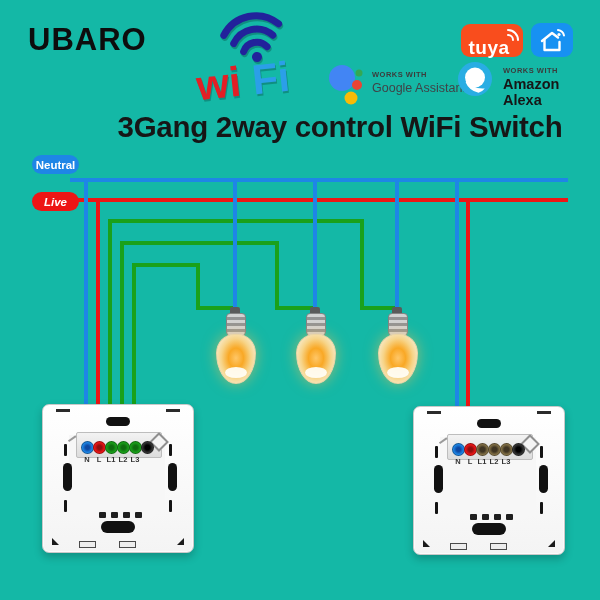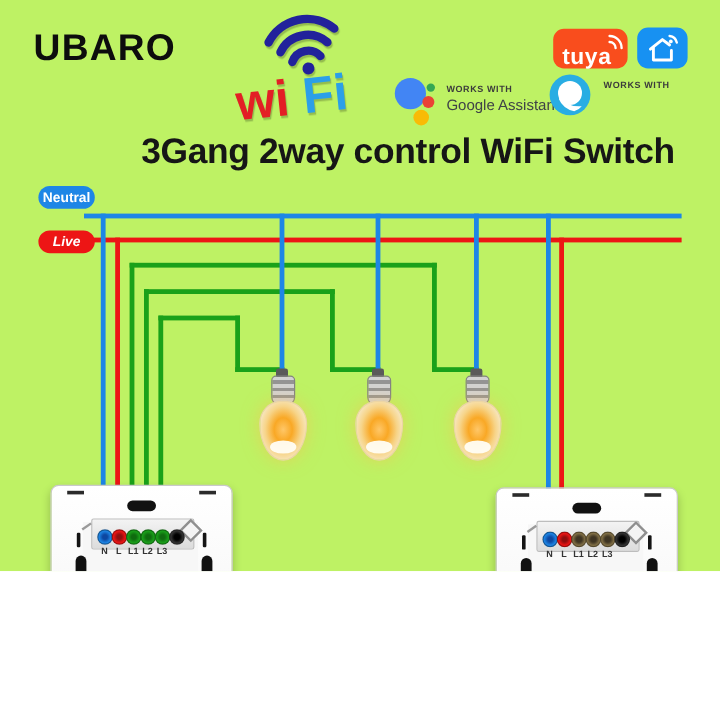--- a/index.html
+++ b/index.html
@@ -1,16 +1,16 @@
 <!DOCTYPE html>
 <html><head>
 <meta charset="utf-8">
 <style>
   html,body{margin:0;padding:0;background:#fff;}
-  .stage{position:relative;width:600px;height:476px;background:#bef264;overflow:hidden;
+  .stage{position:relative;width:600px;height:600px;background:#14b8a6;overflow:hidden;
          font-family:"Liberation Sans",sans-serif;}
   .abs{position:absolute;}
 
   
   .brand{position:absolute;left:28px;top:22px;font-size:31px;font-weight:bold;
          letter-spacing:1px;color:#0d0d0d;}
   .wifi-logo{position:absolute;left:193px;top:2px;width:110px;height:100px;}
   .badge{position:absolute;}
   .works{font-size:7.5px;letter-spacing:.5px;color:#3c3c3c;font-weight:bold;}
   .gname{font-size:12.5px;color:#3f4347;margin-top:2px;}
@@ -132,20 +132,21 @@
 
   <div class="badge" style="left:457px;top:61px;">
     <svg width="36" height="36" viewBox="0 0 36 36">
       <circle cx="18" cy="18" r="17" fill="#29ade3"></circle>
       <circle cx="18" cy="16.5" r="10" fill="#fff"></circle>
       <path d="M 8.7 21.5 Q 12 29.5 21.5 31.8 Q 25.5 30.5 27.8 27.5 Q 14.5 28.5 10.5 18.5 Z" fill="#fff"></path>
     </svg>
   </div>
   <div class="abs" style="left:503px;top:66px;">
     <div class="works">WORKS WITH</div>
+    <div class="aname">Amazon Alexa</div>
   </div>
 
   <div class="title">3Gang 2way control WiFi Switch</div>
 
   <div class="wire h c-blue" style="left:70px;top:178px;width:498px;"></div>
   <div class="wire h c-red" style="left:70px;top:198px;width:498px;"></div>
 
   <div class="wire v c-green" style="left:108px;top:219px;height:227px;"></div>
   <div class="wire h c-green" style="left:108px;top:219px;width:256px;"></div>
   <div class="wire v c-green" style="left:360px;top:219px;height:91px;"></div>

